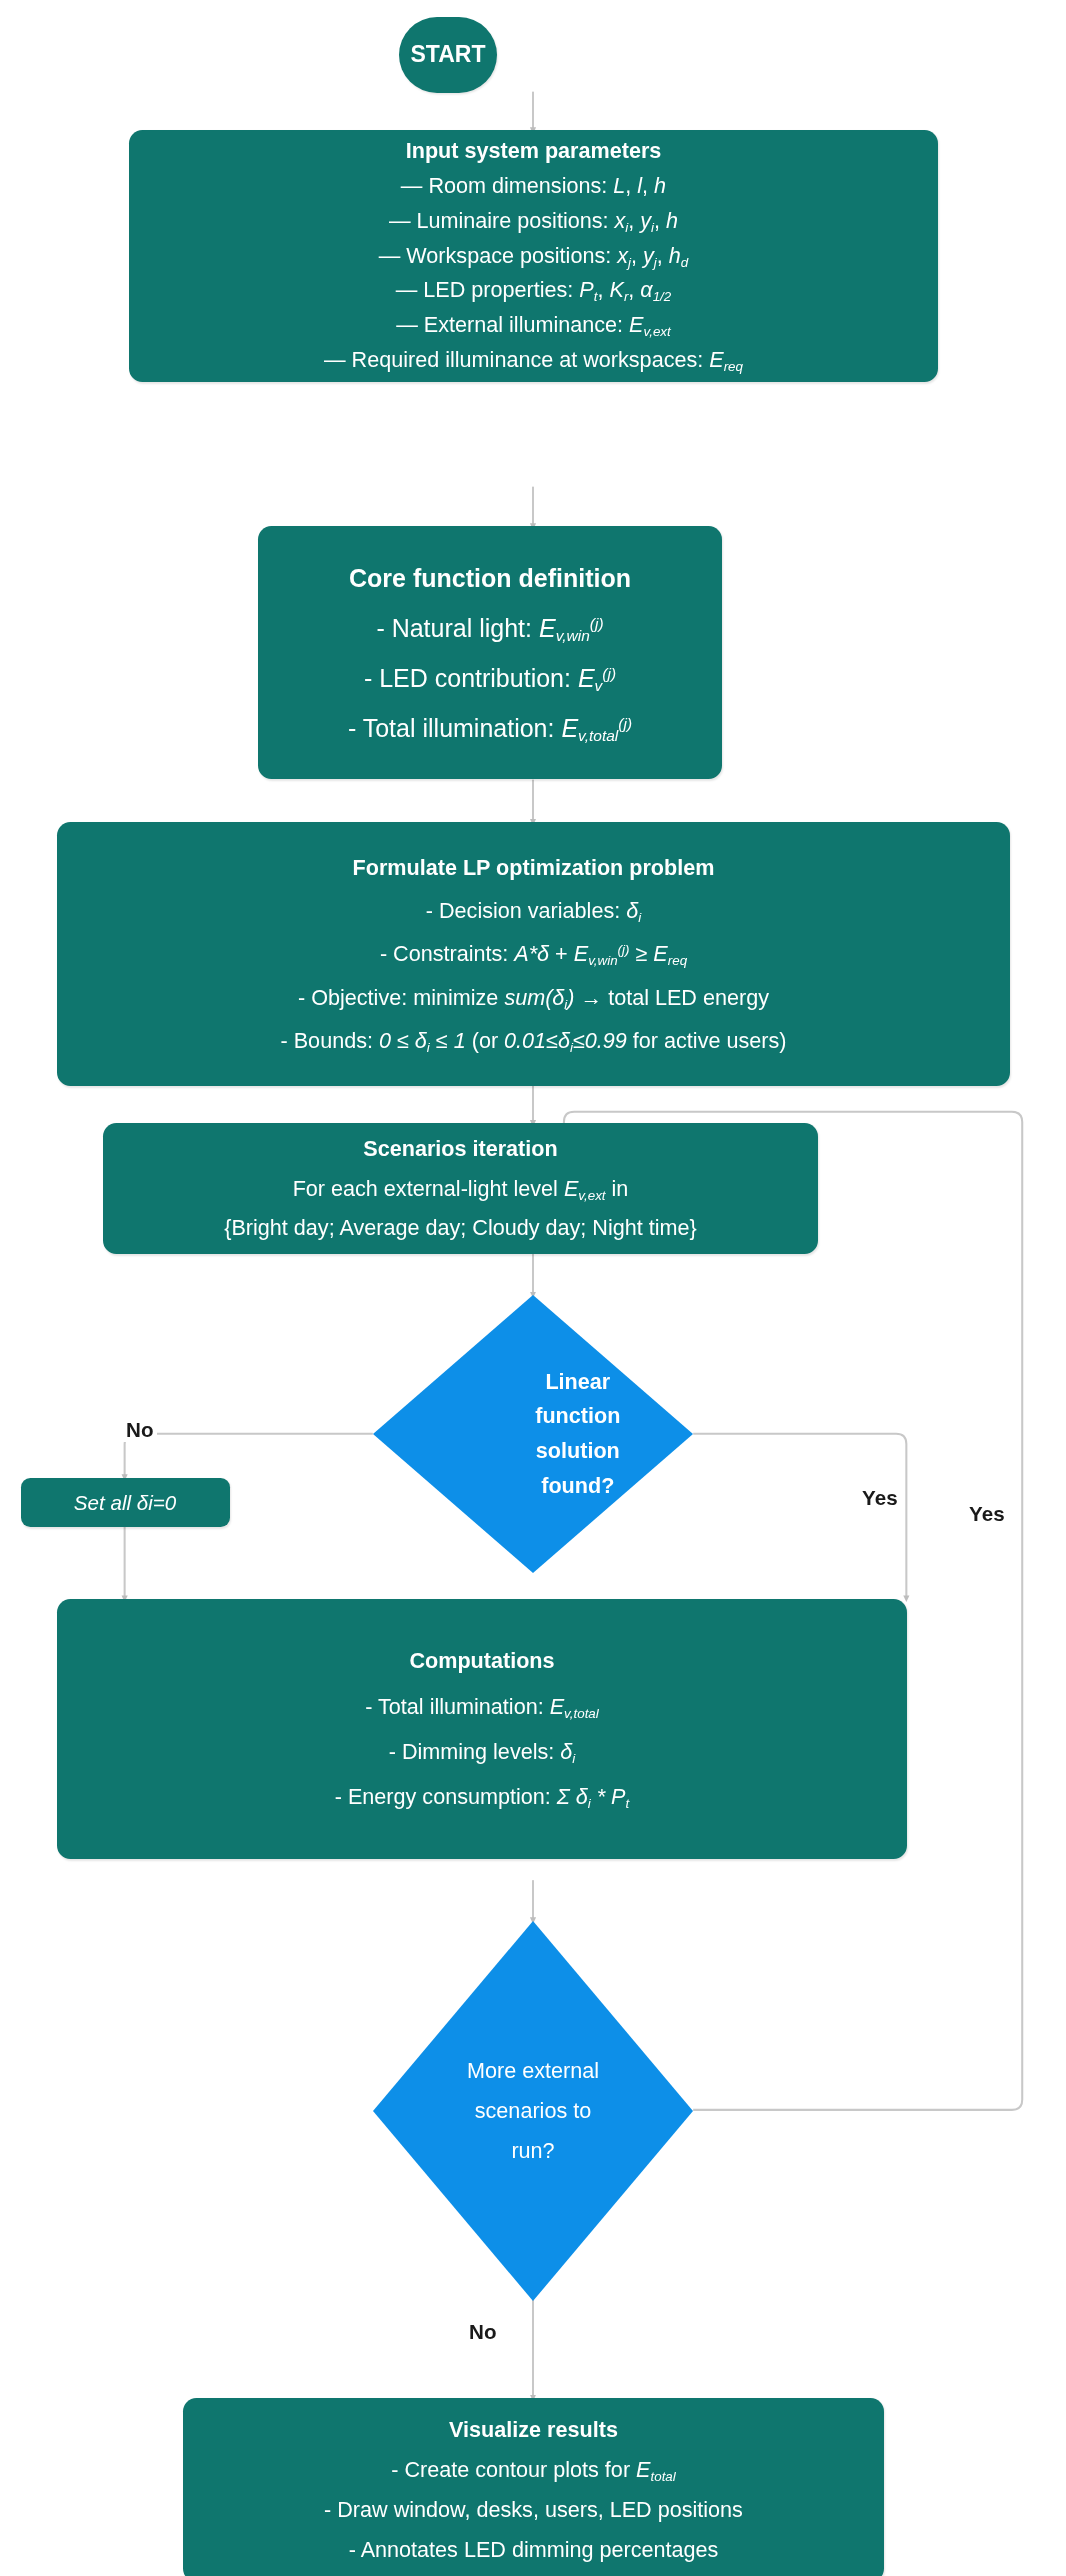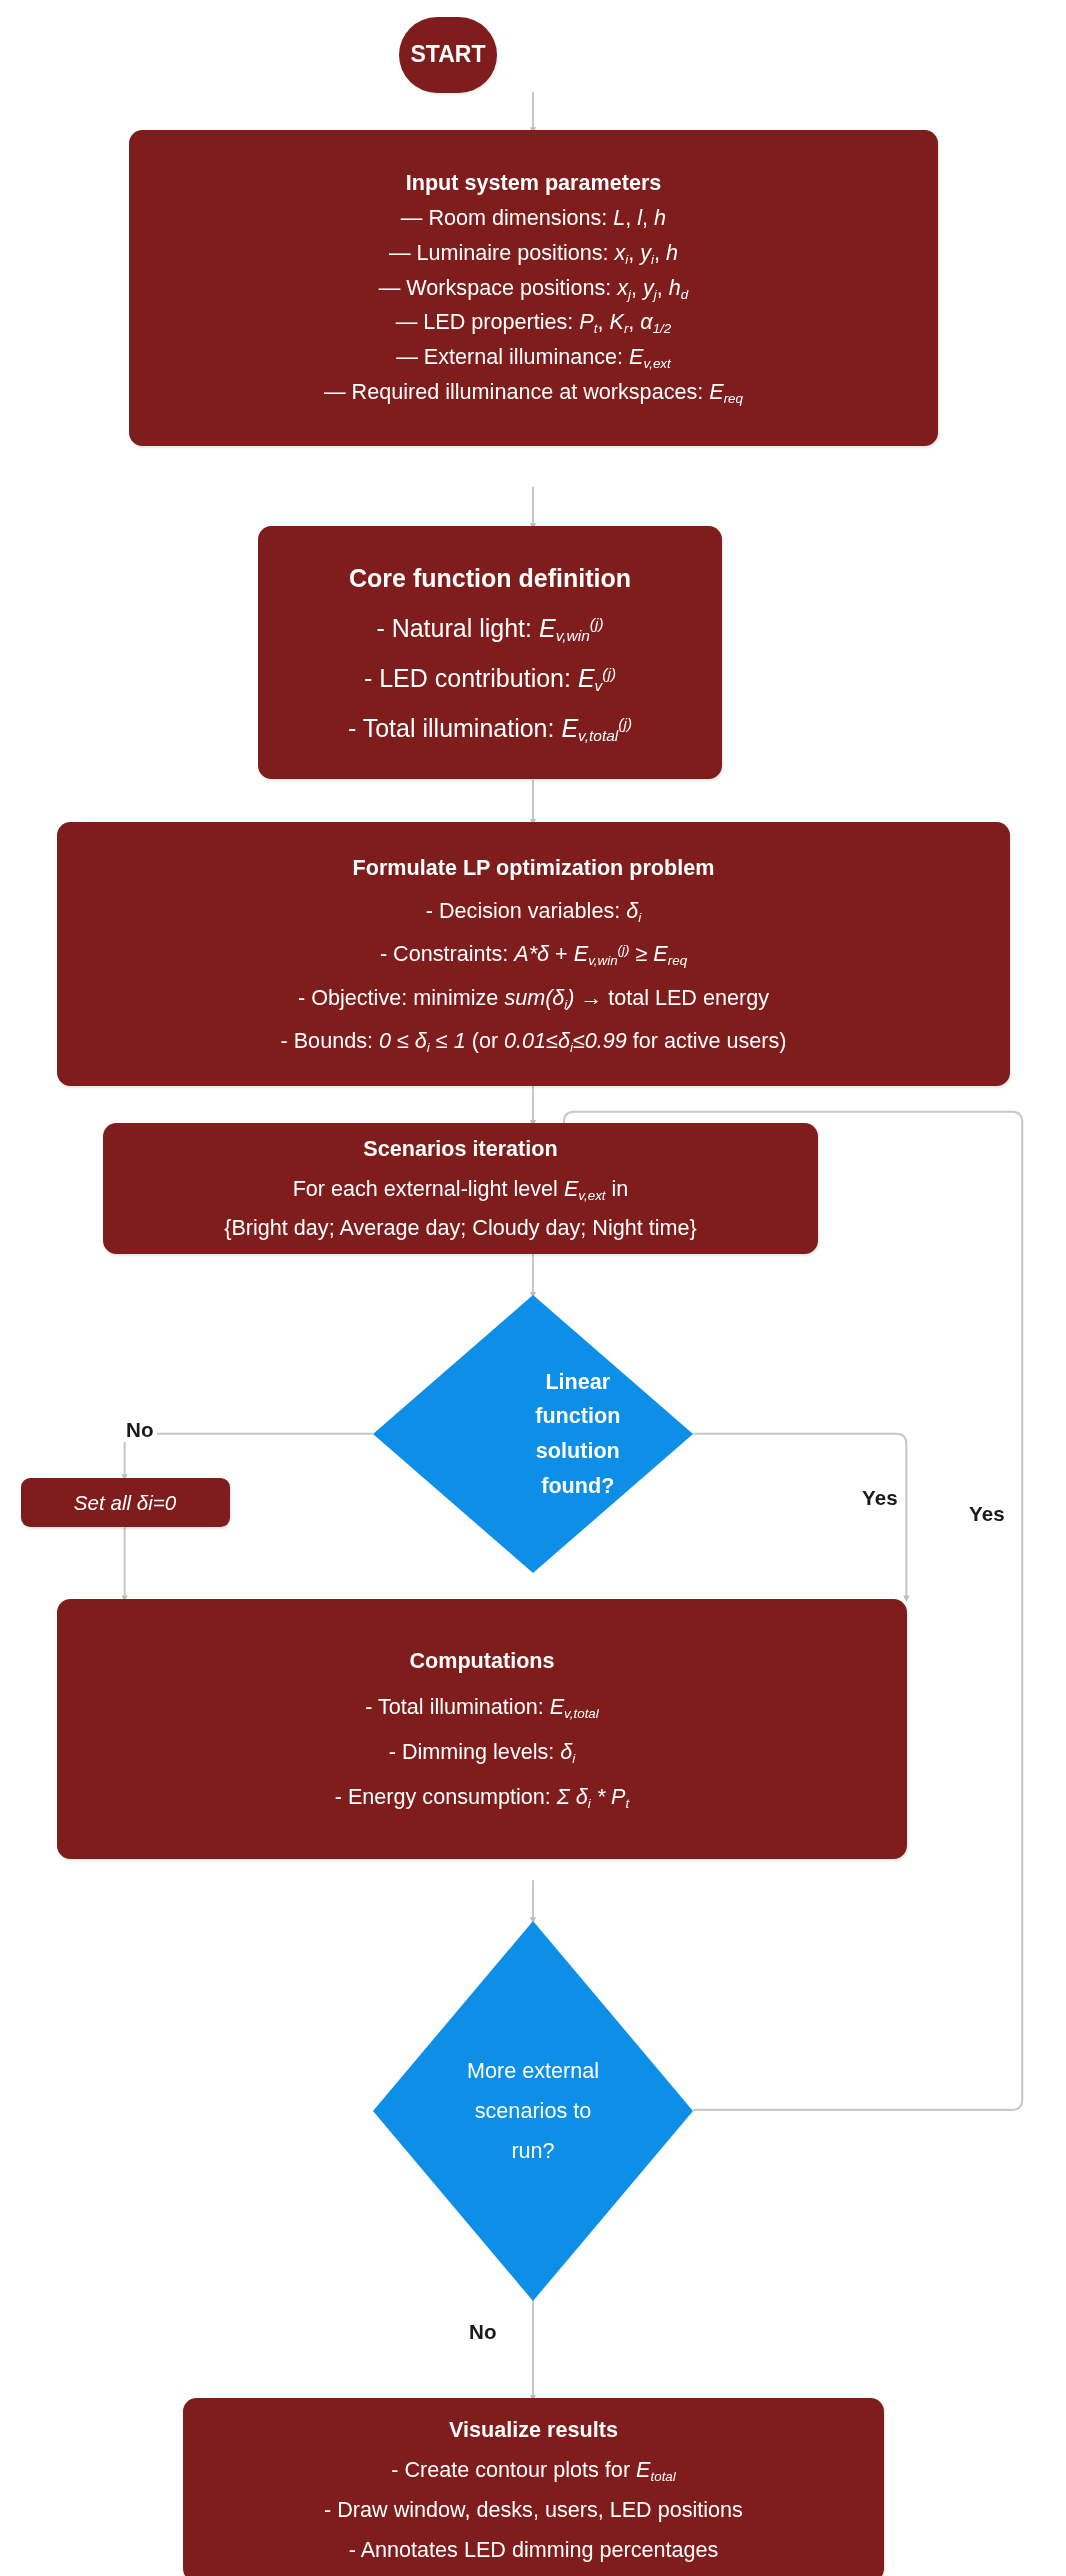--- a/index.html
+++ b/index.html
@@ -16,21 +16,21 @@
   }
   #svg-layer{
     position:absolute;
     left:0; top:0;
     width:1066px;
     height:2975px;
   }
   .node{
     position:absolute;
     box-sizing:border-box;
-    background:#7f1d1d;
+    background:#0f766e;
     color:#ffffff;
     display:flex;
     flex-direction:column;
     align-items:center;
     justify-content:center;
     text-align:center;
     z-index:5;
   }
   .proc{
     border-radius:13.4px;
@@ -113,21 +113,21 @@
       <path d="M1035,5012 L1035,5085" marker-end="url(#arrowGray)"></path>
 
       <path d="M1035,5543 L1035,5615" marker-end="url(#arrowGray)"></path>
     </g>
   </svg>
 
   <div class="node term" style="left:399px; top:16.5px; width:98px; height:76px; font-size:23px;">
     <span class="ttl">START</span>
   </div>
 
-  <div class="node proc" style="left:129px; top:130px; width:809px; height:316px; font-size:21.6px; line-height:1.62;">
+  <div class="node proc" style="left:129px; top:130px; width:809px; height:252px; font-size:21.6px; line-height:1.62;">
     <span class="ttl">Input system parameters</span>
     <span class="ln">— Room dimensions: <em>L</em>, <em>l</em>, <em>h</em></span>
     <span class="ln">— Luminaire positions: <em>x<sub>i</sub></em>, <em>y<sub>i</sub></em>, <em>h</em></span>
     <span class="ln">— Workspace positions: <em>x<sub>j</sub></em>, <em>y<sub>j</sub></em>, <em>h<sub>d</sub></em></span>
     <span class="ln">— LED properties: <em>P<sub>t</sub></em>, <em>K<sub>r</sub></em>, <em>α<sub>1/2</sub></em></span>
     <span class="ln">— External illuminance: <em>E<sub>v,ext</sub></em></span>
     <span class="ln">— Required illuminance at workspaces: <em>E<sub>req</sub></em></span>
   </div>
 
   <div class="node proc" style="left:258px; top:526px; width:464px; height:253px; font-size:25px; line-height:2.0;">

